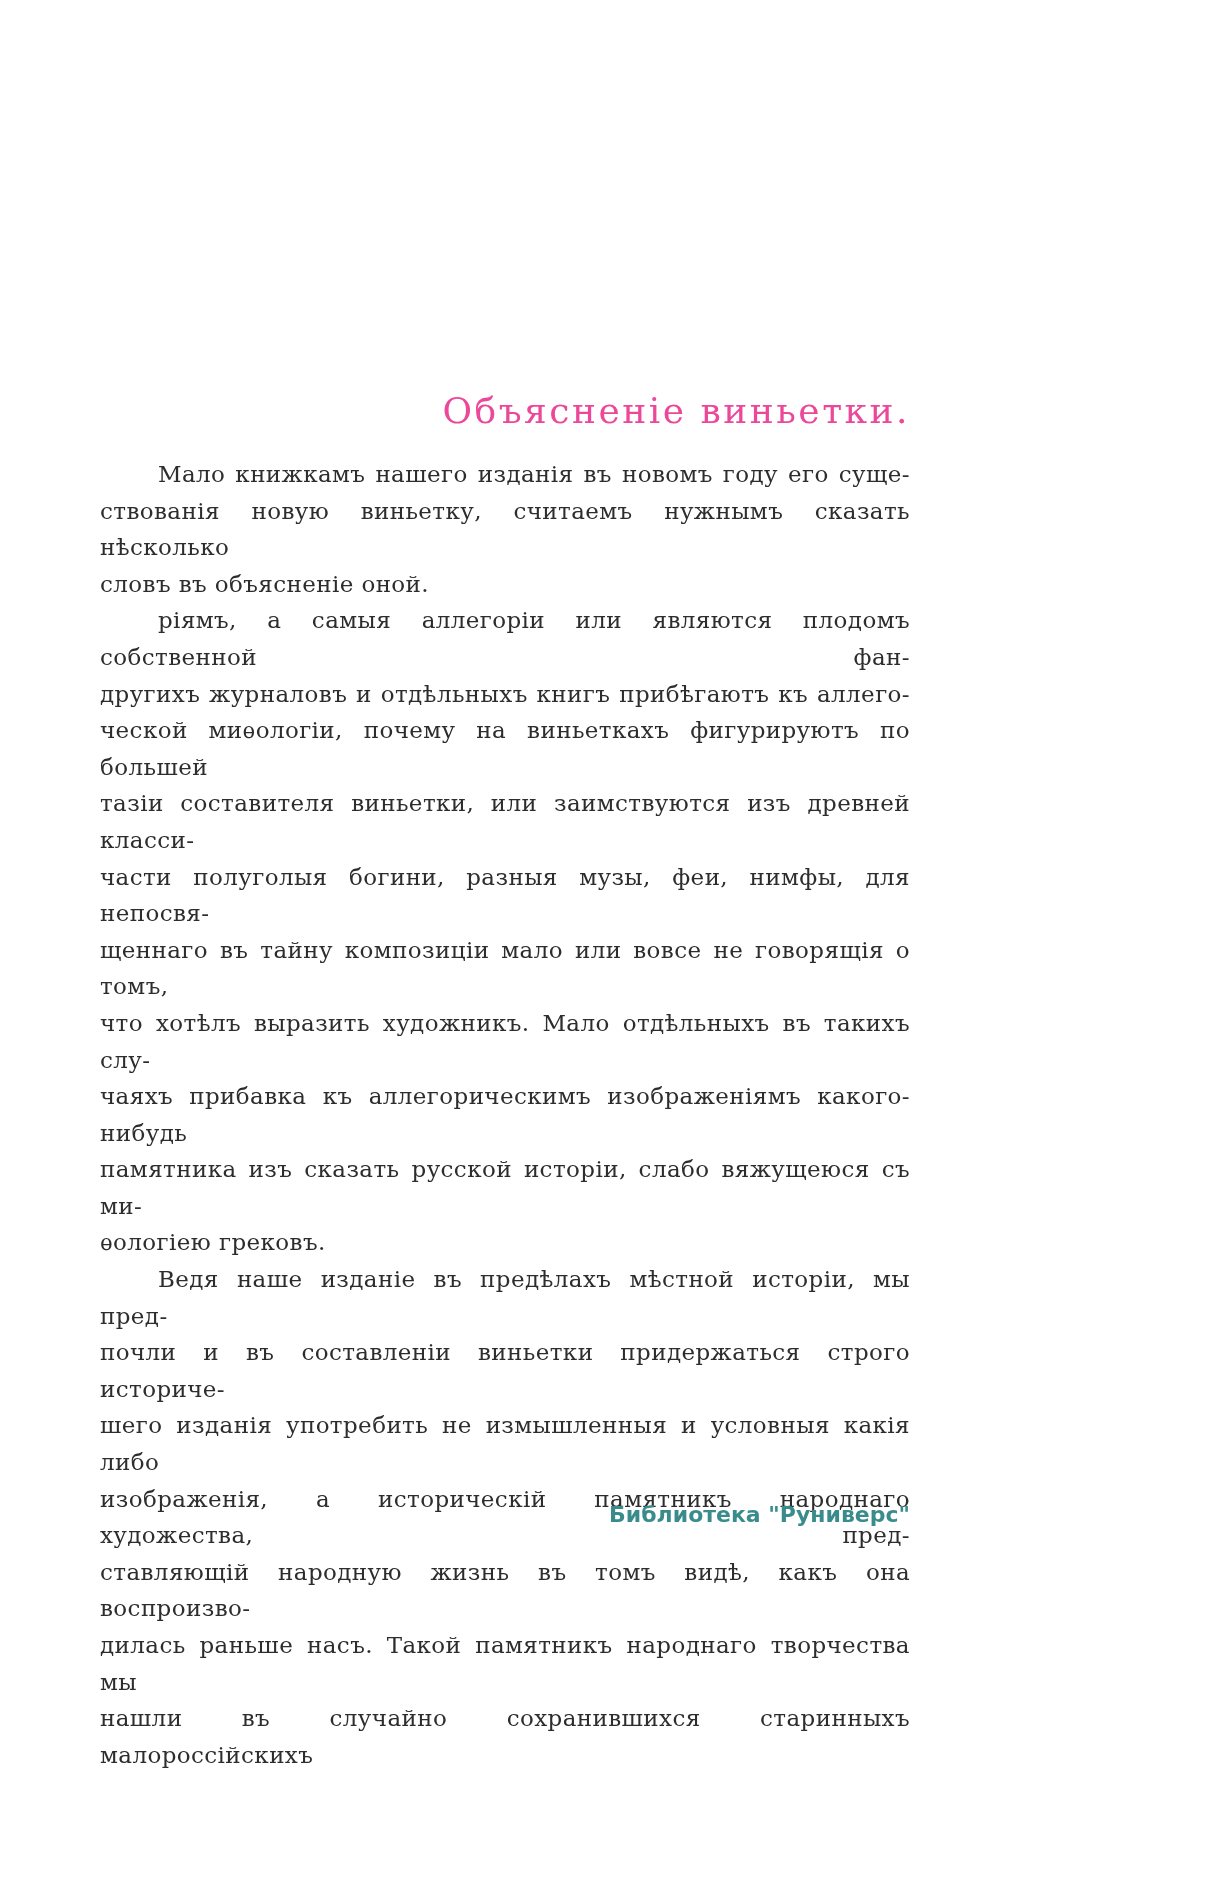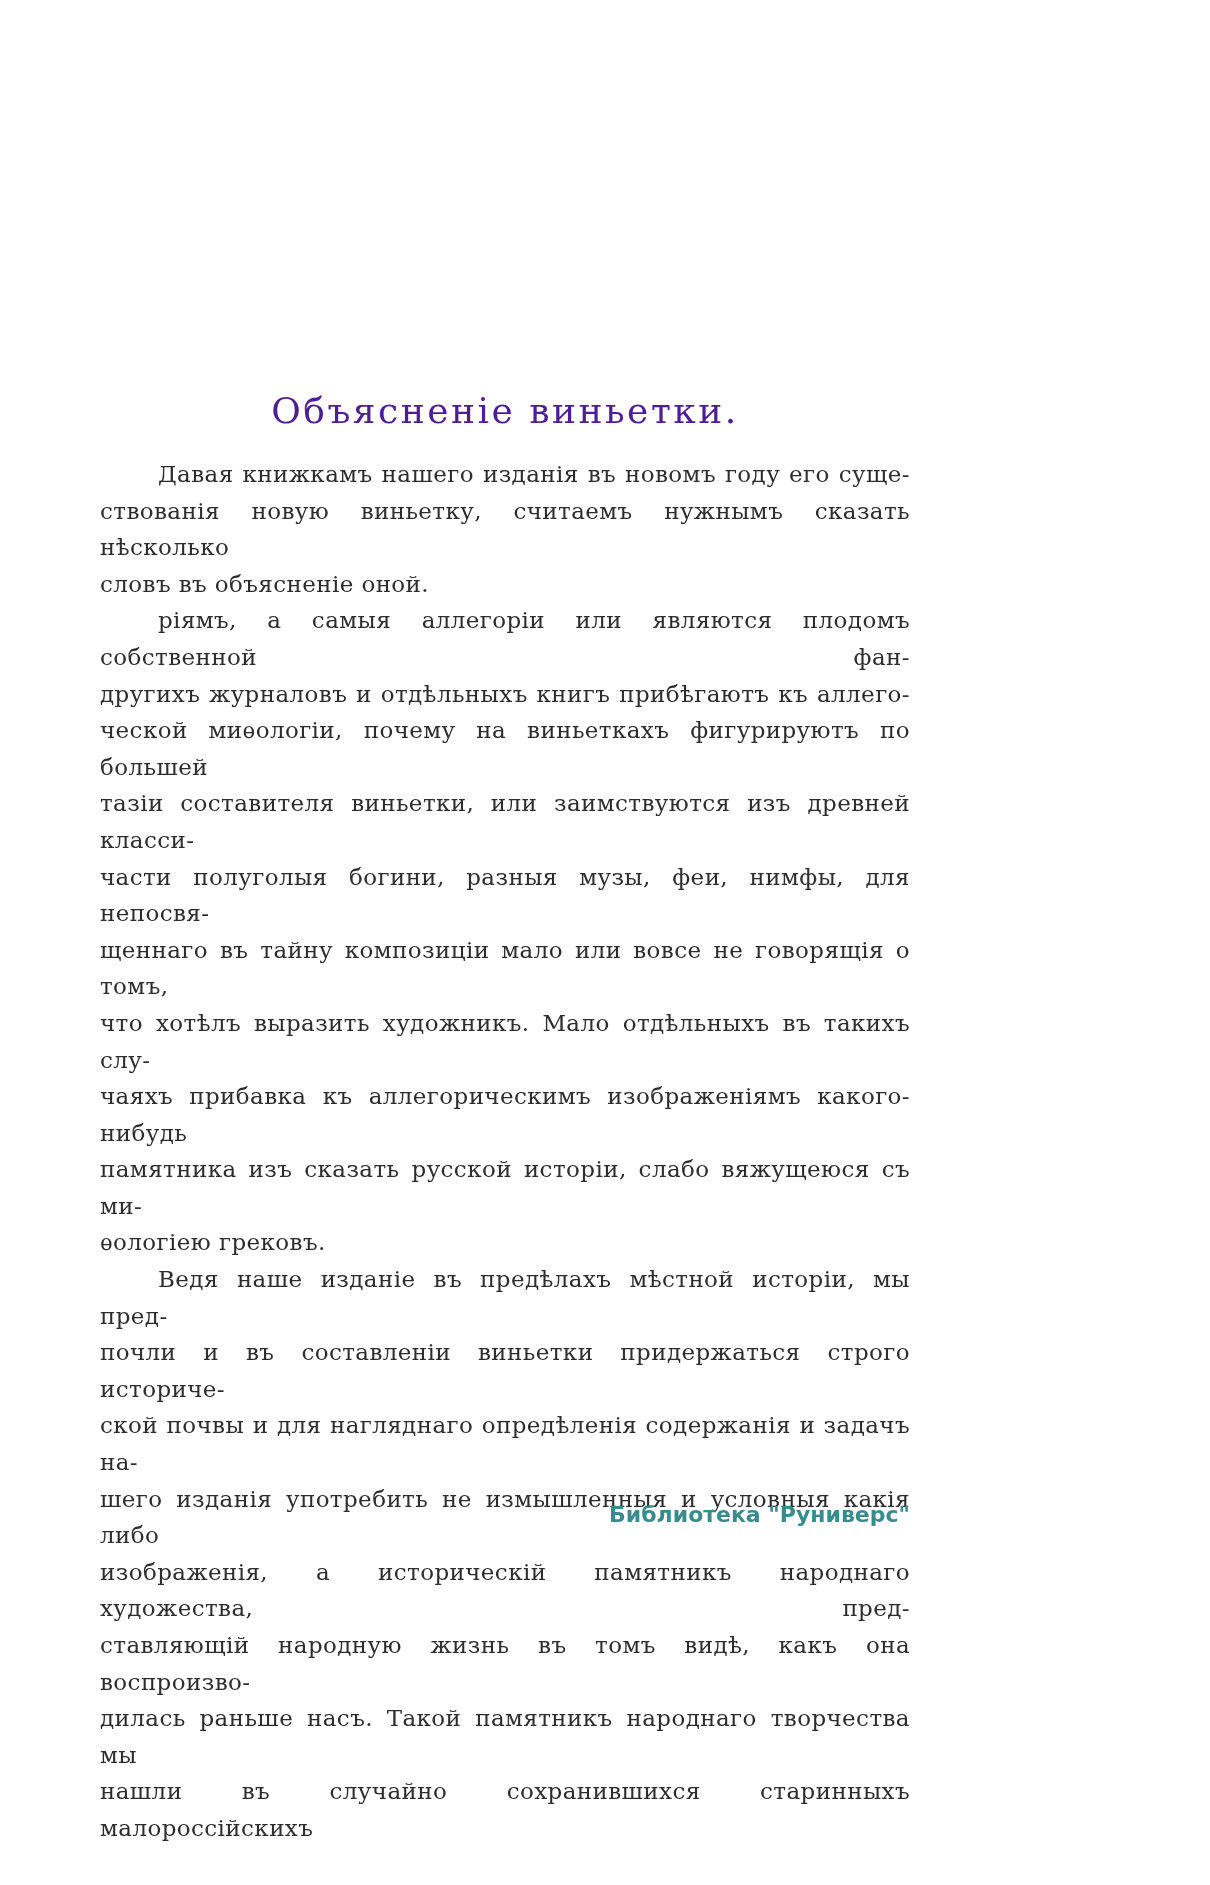--- a/index.html
+++ b/index.html
@@ -13,24 +13,24 @@
     height: 1885px;
     background: #ffffff;
     overflow: hidden;
     font-family: "DejaVu Serif", "Liberation Serif", serif;
   }
   .title {
     position: absolute;
     top: 390px;
     left: 100px;
     width: 810px;
-    text-align: center;
+    text-align: right;
     font-size: 36px;
     letter-spacing: 2.5px;
-    color: #4c1d95;
+    color: #ec4899;
     white-space: nowrap;
   }
   .text-block {
     position: absolute;
     top: 456px;
     left: 100px;
     width: 810px;
     font-size: 23px;
     line-height: 36.6px;
     letter-spacing: 0.4px;
@@ -62,40 +62,39 @@
 </style>
 </head>
 <body>
 
 <div class="page">
 
   <div class="title">Объясненіе виньетки.</div>
 
   <div class="text-block" style="color: rgb(45, 45, 45);">
     <div class="para">
-        <div class="line fill">Давая книжкамъ нашего изданія въ новомъ году его суще-</div>
+        <div class="line fill">Мало книжкамъ нашего изданія въ новомъ году его суще-</div>
         <div class="line fill">ствованія новую виньетку, считаемъ нужнымъ сказать нѣсколько</div>
         <div class="line">словъ въ объясненіе оной.</div>
       </div>
     <div class="para">
         <div class="line fill">ріямъ, а самыя аллегоріи или являются плодомъ собственной фан-</div>
         <div class="line fill">другихъ журналовъ и отдѣльныхъ книгъ прибѣгаютъ къ аллего-</div>
         <div class="line fill">ческой миѳологіи, почему на виньеткахъ фигурируютъ по большей</div>
         <div class="line fill">тазіи составителя виньетки, или заимствуются изъ древней класси-</div>
         <div class="line fill">части полуголыя богини, разныя музы, феи, нимфы, для непосвя-</div>
         <div class="line fill">щеннаго въ тайну композиціи мало или вовсе не говорящія о томъ,</div>
         <div class="line fill">что хотѣлъ выразить художникъ. Мало отдѣльныхъ въ такихъ слу-</div>
         <div class="line fill">чаяхъ прибавка къ аллегорическимъ изображеніямъ какого-нибудь</div>
         <div class="line fill">памятника изъ сказать русской исторіи, слабо вяжущеюся съ ми-</div>
         <div class="line">ѳологіею грековъ.</div>
       </div>
     <div class="para">
         <div class="line fill">Ведя наше изданіе въ предѣлахъ мѣстной исторіи, мы пред-</div>
         <div class="line fill">почли и въ составленіи виньетки придержаться строго историче-</div>
-        <div class="line fill">ской почвы и для нагляднаго опредѣленія содержанія и задачъ на-</div>
         <div class="line fill">шего изданія употребить не измышленныя и условныя какія либо</div>
         <div class="line fill">изображенія, а историческій памятникъ народнаго художества, пред-</div>
         <div class="line fill">ставляющій народную жизнь въ томъ видѣ, какъ она воспроизво-</div>
         <div class="line fill">дилась раньше насъ. Такой памятникъ народнаго творчества мы</div>
         <div class="line fill">нашли въ случайно сохранившихся старинныхъ малороссійскихъ</div>
       </div>
   </div>
 
   <div class="watermark" style="color: rgb(58, 140, 140);">Библиотека "Руниверс"</div>
 

